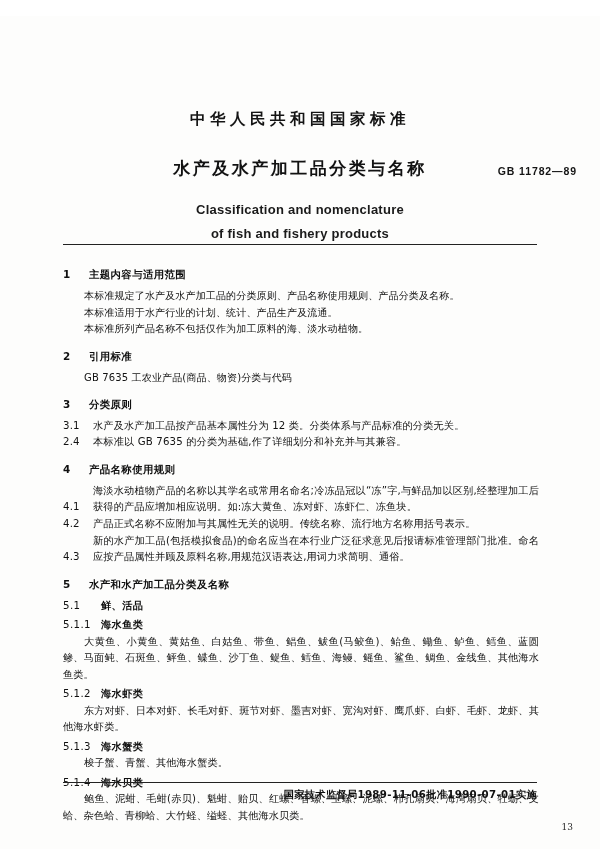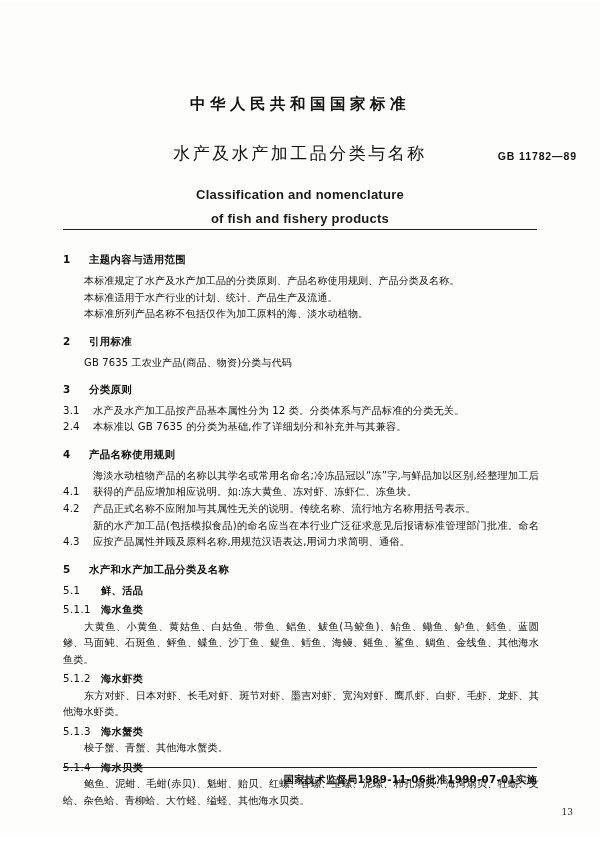--- a/index.html
+++ b/index.html
@@ -8,21 +8,21 @@
     background: #ffffff;
   }
   body {
     font-family: "DejaVu Sans", "Liberation Sans", sans-serif;
     color: #000000;
   }
   .page {
     position: relative;
     width: 600px;
     height: 833px;
-    margin: 1px auto;
+    margin: 16px auto;
     background: #fdfdfc;
     overflow: hidden;
   }
 
   
   .doc-header {
     position: absolute;
     left: 0;
     top: 94px;
     width: 600px;
@@ -35,21 +35,21 @@
     color: #141414;
     line-height: 1.2;
   }
   .main-title-row {
     position: relative;
     margin-top: 29px;
     height: 26px;
   }
   .main-title {
     font-size: 17px;
-    font-weight: 400;
+    font-weight: 700;
     letter-spacing: 2.5px;
     color: #121212;
     line-height: 1.25;
   }
   .std-number {
     position: absolute;
     right: 23px;
     top: 7px;
     font-family: Liberation Sans, sans-serif;
     font-size: 10.5px;

